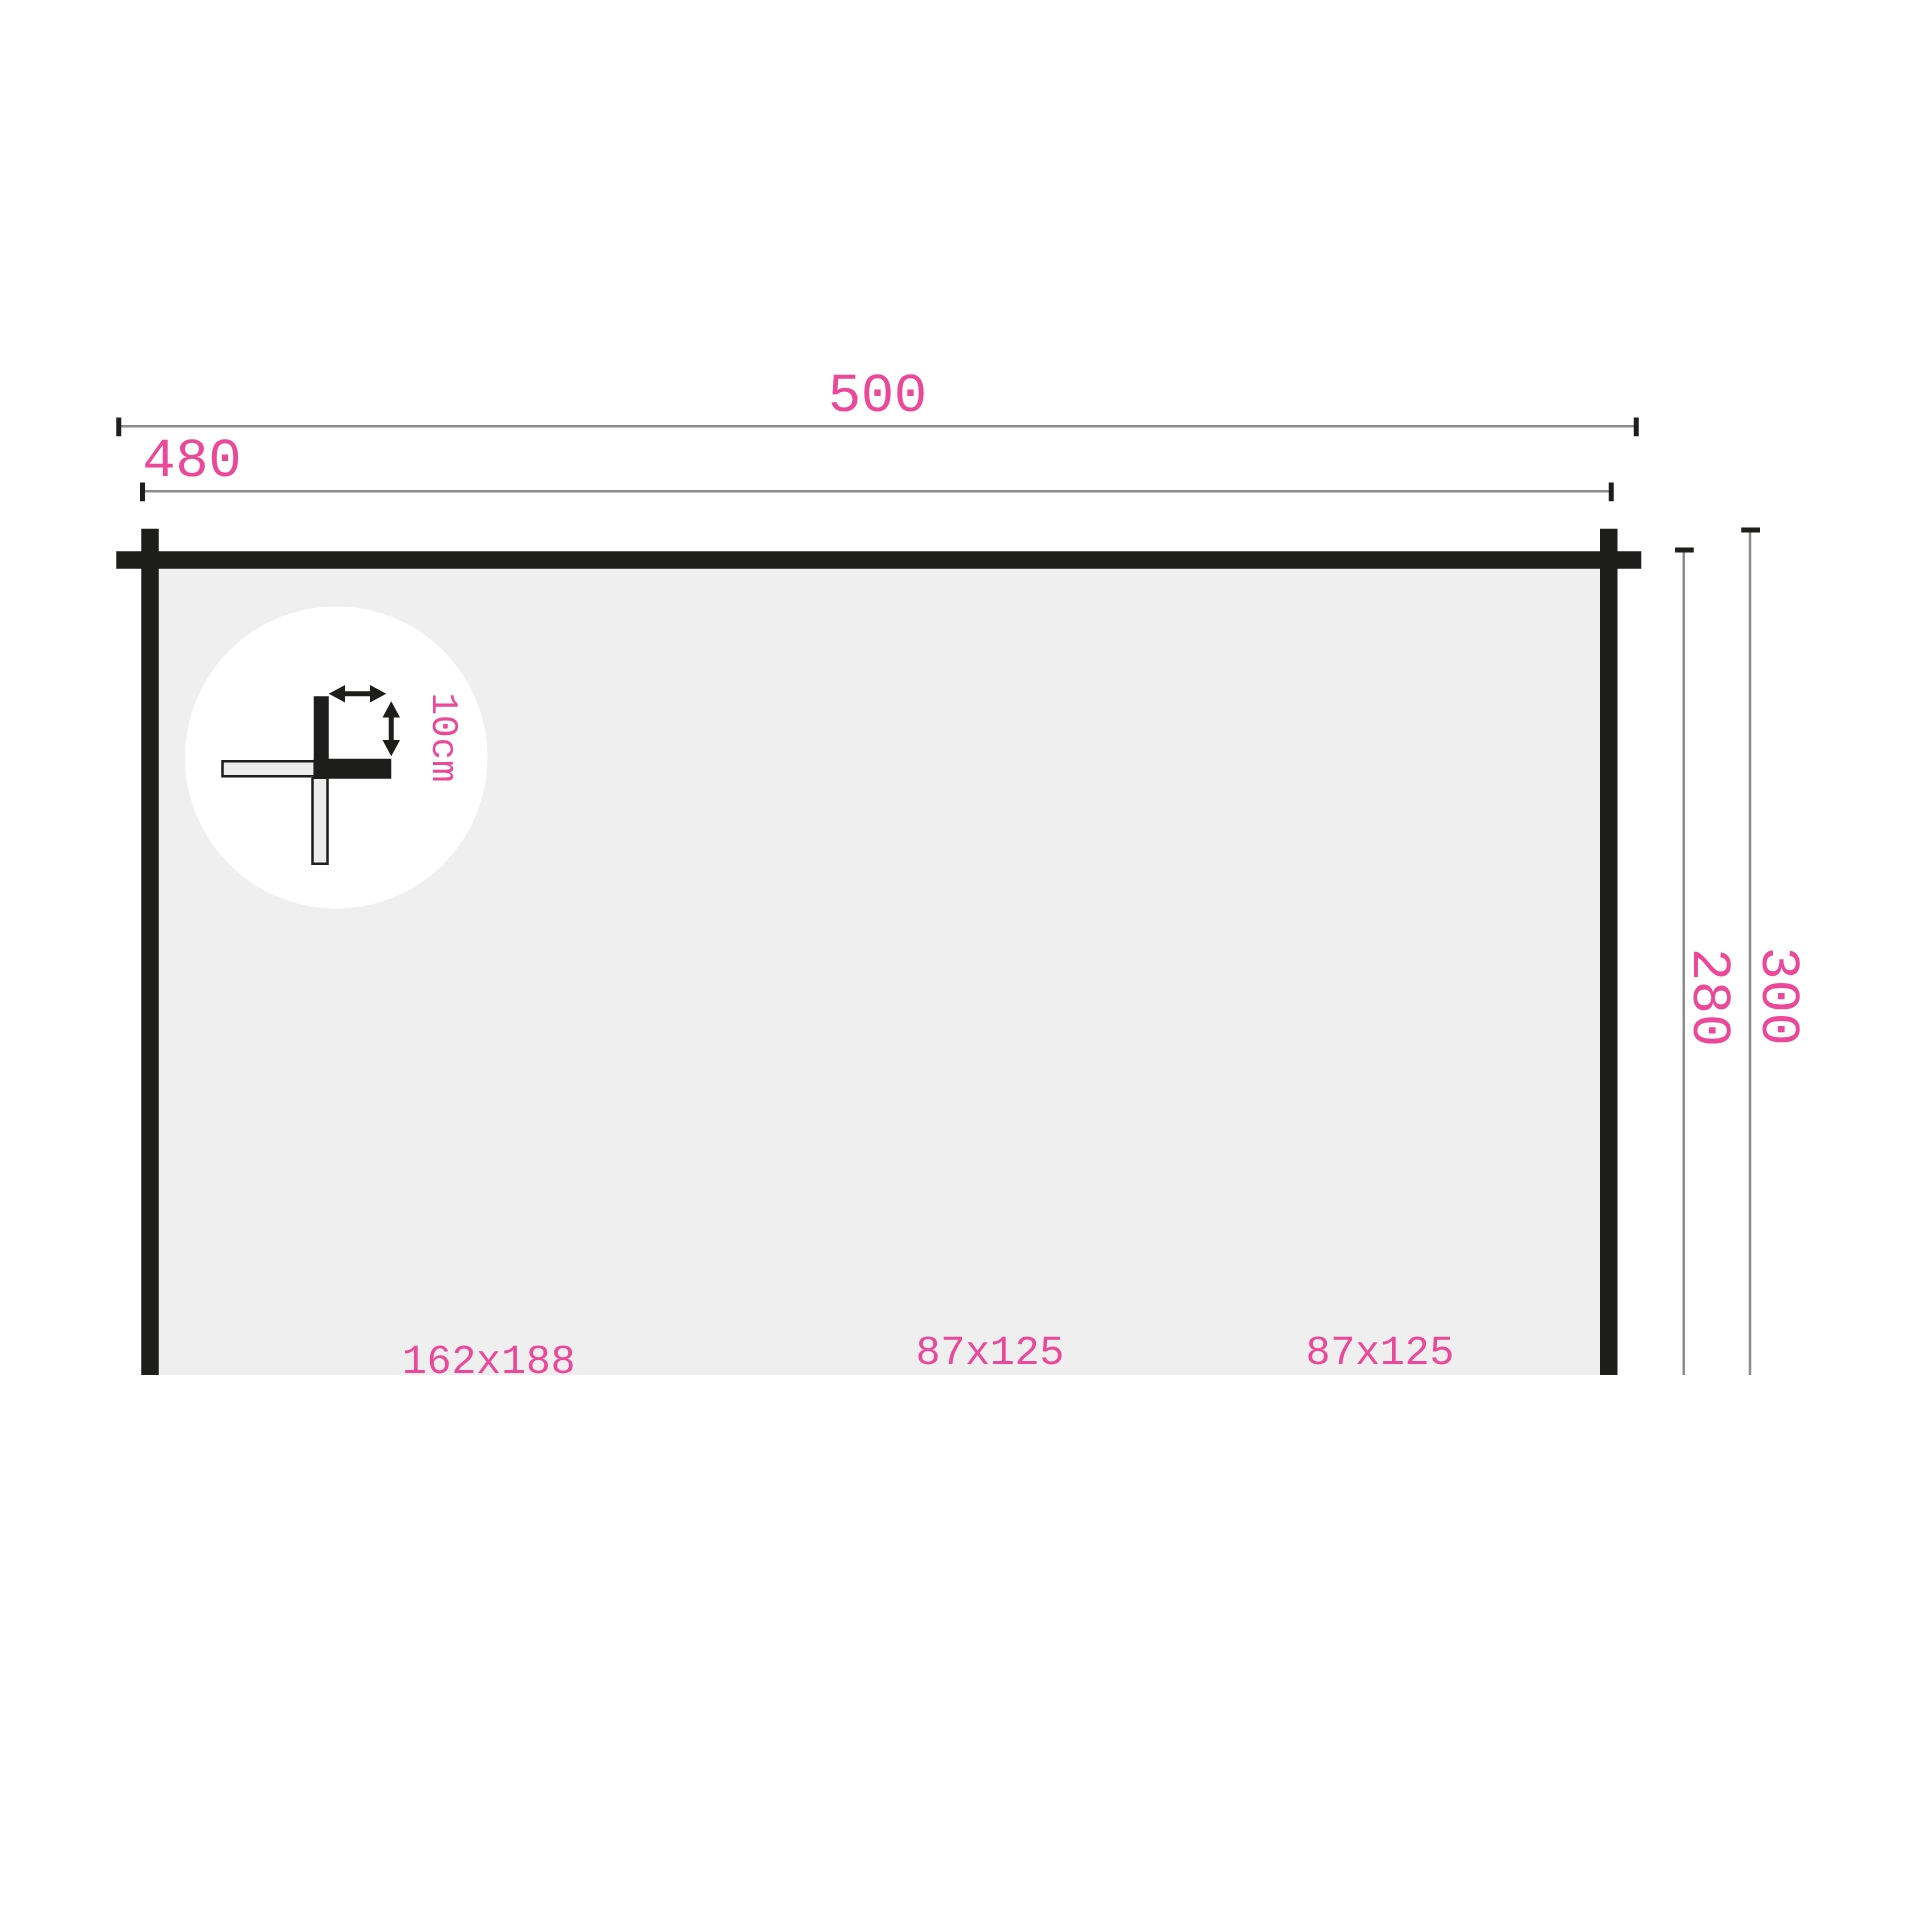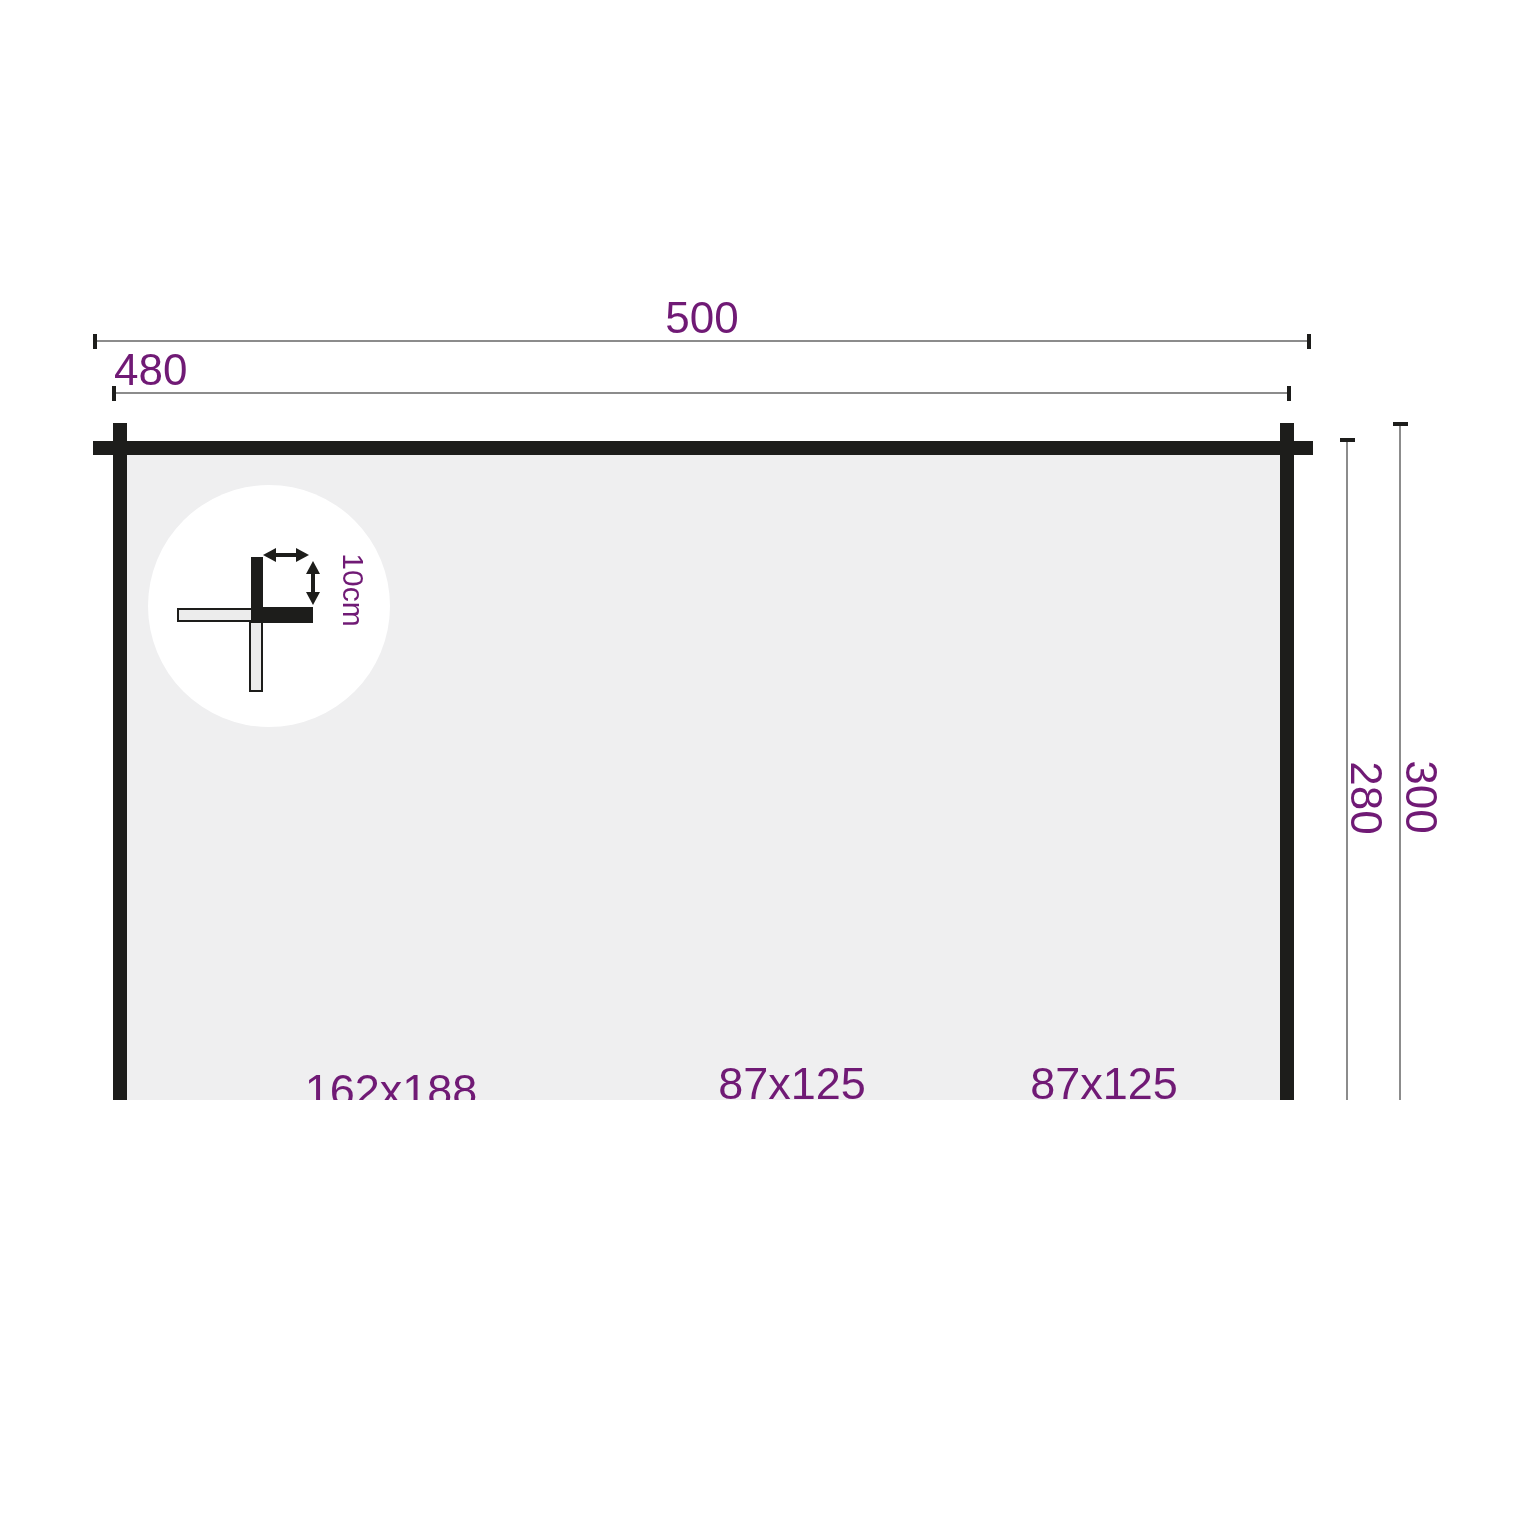--- a/index.html
+++ b/index.html
@@ -1,21 +1,21 @@
 <!DOCTYPE html>
 <html style="--wall: #1d1d1b; --glass: #a6d8f2; --floor: #efeff0; --dim-line: #8c8c8c; --background: #ffffff;"><head>
 <meta charset="utf-8">
 <style>
   :root{
     --wall:#1d1d1b; --glass:#a6d8f2; --floor:#efeff0; --dim-line:#8c8c8c; --background:#ffffff;
   }
   html,body{margin:0;padding:0;background:var(--background);}
   .canvas{
     position:relative; width:1536px; height:1100px; background:var(--background);
-    font-family:Liberation Sans, sans-serif; color:#701a75; overflow:hidden;
+    font-family:Liberation Mono, monospace; color:#ec4899; overflow:hidden;
   }
   .canvas *{position:absolute; box-sizing:border-box;}
 
   
   .floor{left:120px; top:448px; width:1167px; height:684px; background:var(--floor);}
 
   
   .wall{background:var(--wall);}
   .wall-top{left:93px; top:441px; width:1220px; height:14px;}
   .wall-left{left:113px; top:423px; width:14px; height:734px;}
@@ -57,21 +57,21 @@
   .dim-line-v::before,.dim-line-v::after{content:""; position:absolute; width:15px; height:4px;
     left:-6px; background:var(--wall);}
   .dim-line-v::before{top:-2px;} .dim-line-v::after{bottom:-2px;}
 
   
   .dim-label{font-size:44px; line-height:1; white-space:nowrap;}
   .label-500{left:95px;  width:1214px; top:296px; text-align:center;}
   .label-480{left:114px; width:1175px; top:348px; }
   .label-280{left:1366px; top:798px; transform:translate(-50%,-50%) rotate(90deg);}
   .label-300{left:1421px; top:797px; transform:translate(-50%,-50%) rotate(90deg);}
-  .opening-label{font-size:45px; line-height:1; white-space:nowrap; transform:translate(-50%,-50%);}
+  .opening-label{font-size:33px; line-height:1; white-space:nowrap; transform:translate(-50%,-50%);}
   .label-door{left:391px; top:1090px;}
   .label-window-1{left:792px; top:1083px;}
   .label-window-2{left:1104px; top:1083px;}
 
   
   .detail-circle{left:148px; top:485px; width:242px; height:242px; border-radius:50%; background:#fff;}
   .detail-black-v{left:103px; top:72px;  width:12px; height:66px; background:var(--wall);}
   .detail-black-h{left:103px; top:122px; width:62px; height:16px; background:var(--wall);}
   .detail-log-h{left:29px;  top:123px; width:76px; height:14px; background:#ececec; border:2px solid var(--wall);}
   .detail-log-v{left:101px; top:136px; width:14px; height:71px; background:#ececec; border:2px solid var(--wall);}

